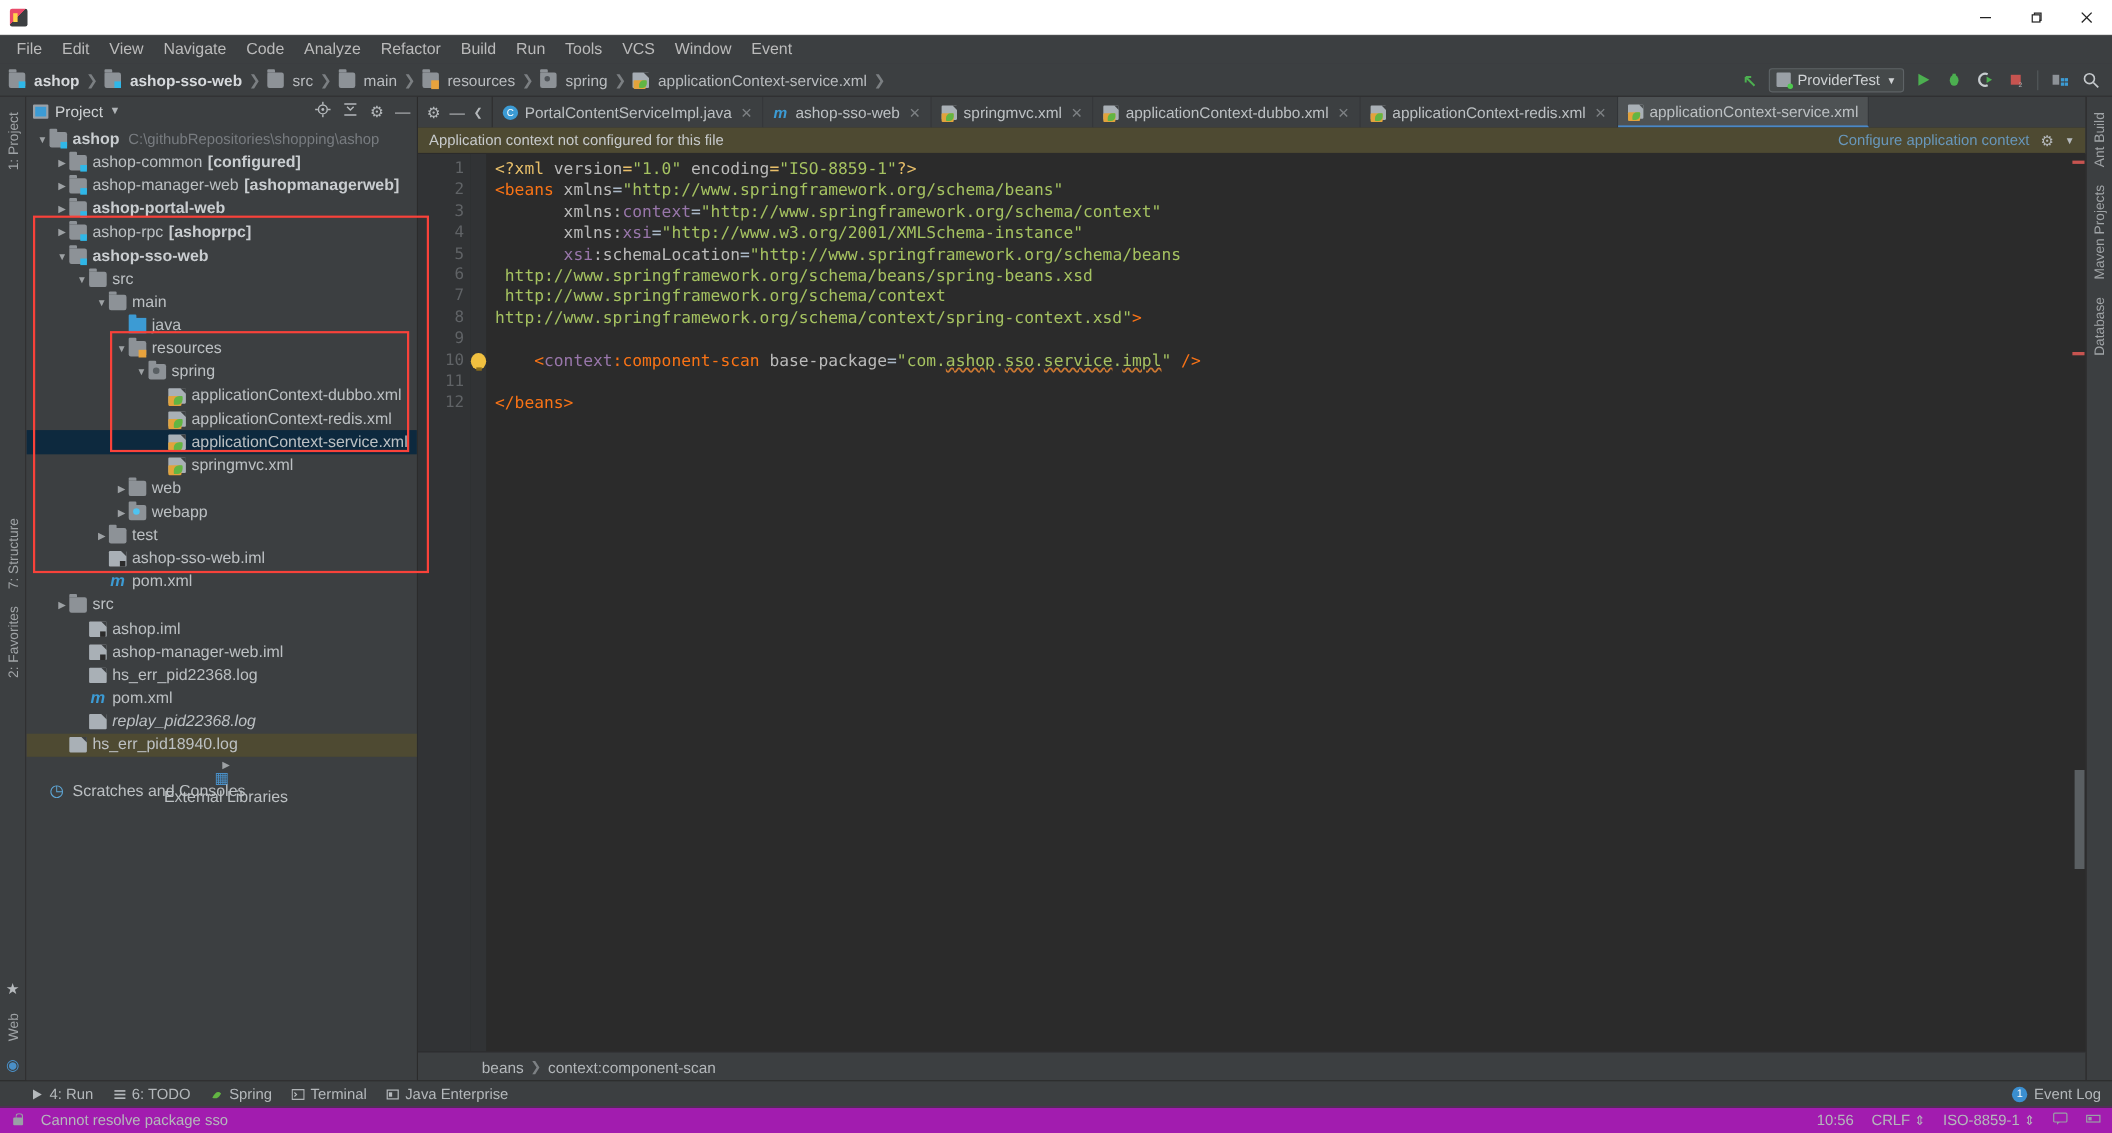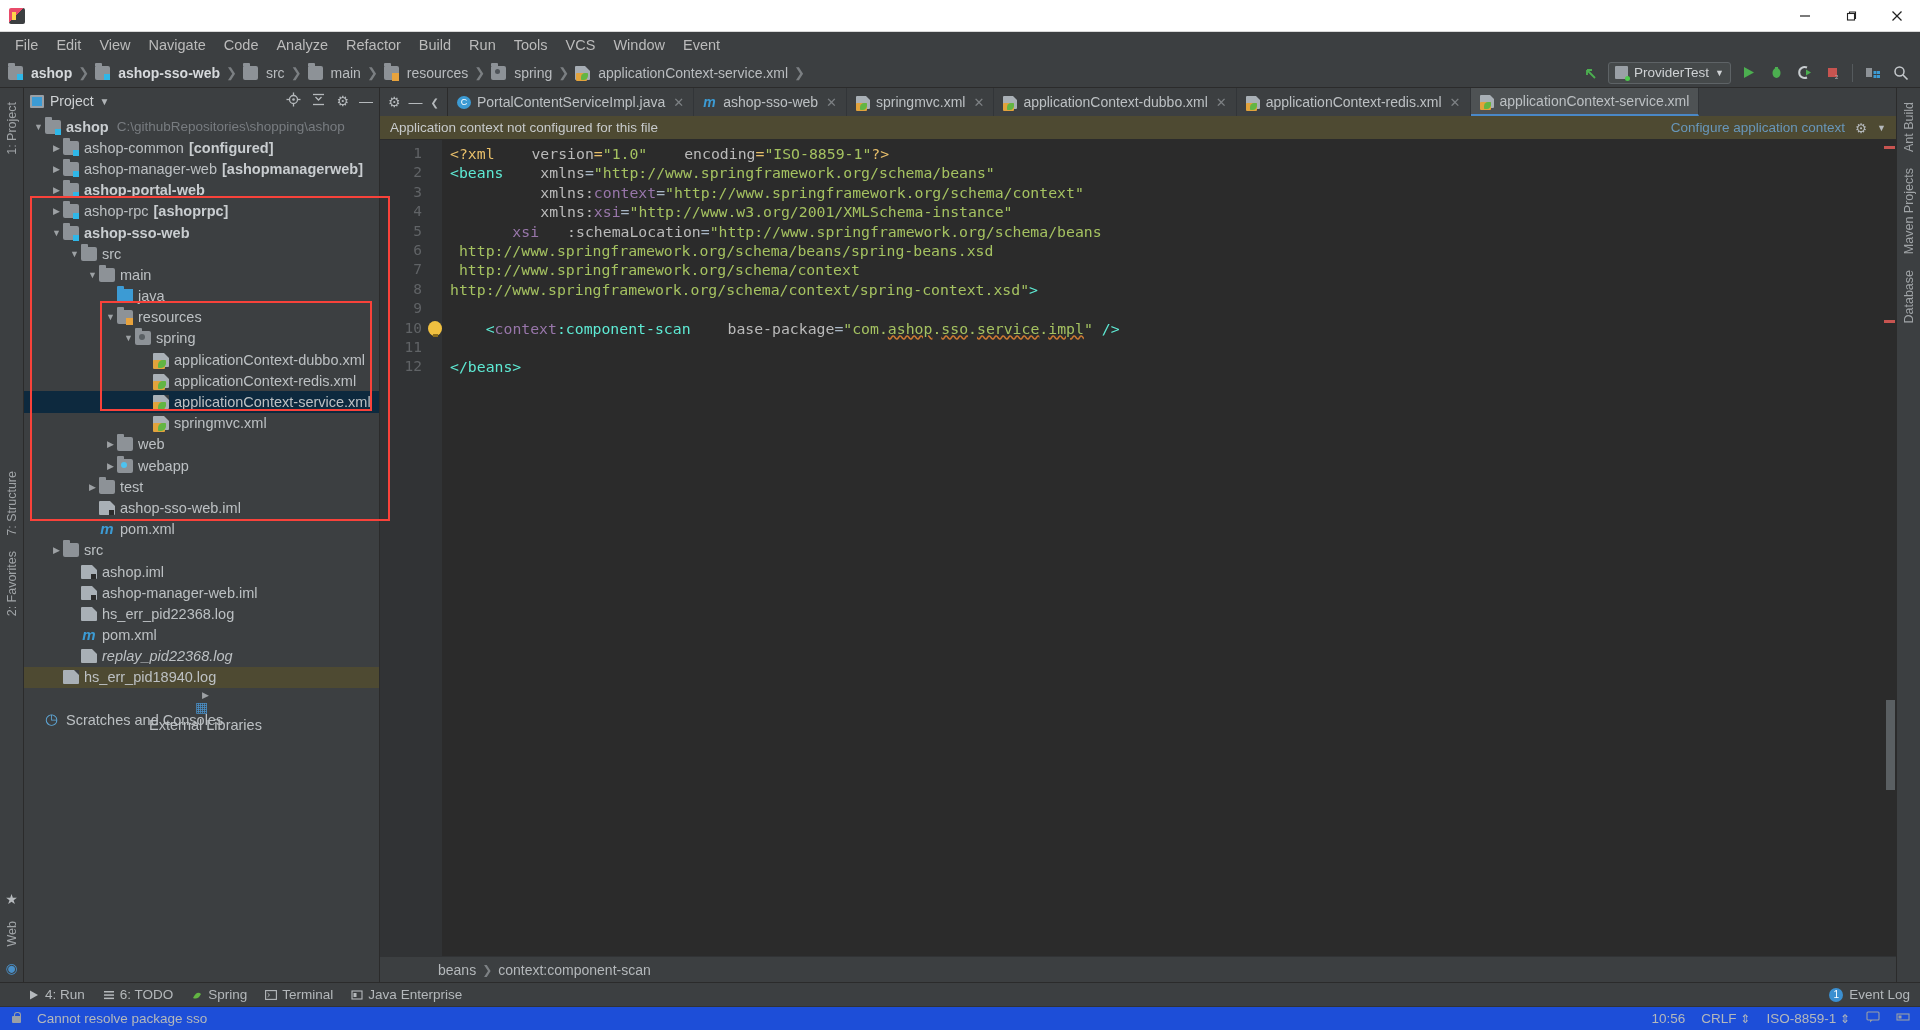--- a/index.html
+++ b/index.html
@@ -185,22 +185,22 @@
   }
   .gutter .gl { height: 19.4px; line-height: 19.4px; padding-right: 6px; position: relative;}
   .fold { position:absolute; right:-9px; top:4px; width:9px; height:9px; color:#8a8d8f; font-size:9px; }
   .marker-col { width: 14px; flex:0 0 14px; background:#313335; padding-top:4px; position:relative;}
   .bulb-line { position:absolute; left:0; top:calc(4px + 19.4px * 9); width:14px; height:19.4px; display:flex; align-items:center;justify-content:center; }
   .code {
     flex: 1 1 auto; font-family: "DejaVu Sans Mono", monospace; font-size: 14.8px;
     line-height: 19.4px; padding-top: 4px; color: #a9b7c6; white-space: pre; position: relative; overflow:hidden;
   }
   .cl { height: 19.4px; line-height: 19.4px; padding-left: 8px; }
-  .t-tag { color: #5eead4; }
-  .t-attr { color: #bababa; margin-left: 28px; }
+  .t-tag { color: #f97316; }
+  .t-attr { color: #bababa; }
   .t-ns { color: #9876aa; }
   .t-str { color: #a5c261; }
   .t-pi { color: #e8bf6a; }
   .t-plain { color: #a9b7c6; }
   .t-err { color: #a5c261; text-decoration: underline wavy #cc7832; }
   .bulb { width:15px;height:15px;border-radius:50%;background:#f0c040; position:relative; }
   .bulb::after{content:"";position:absolute;left:5px;bottom:-1px;width:5px;height:3px;background:#8a6c1a;}
 
   .scroll-marks { position: absolute; right: 0; top: 0; width: 14px; height: 100%; }
   .mk { position:absolute; right:1px; width:11px; height:3px; }
@@ -215,21 +215,21 @@
   .toolbar-bottom {
     height: 24px; flex: 0 0 24px; background: #3c3f41; display: flex; align-items: center;
     color: #b4b8bb; font-size: 13.5px; padding-left: 28px; gap: 18px; border-top:1px solid #2b2b2b;
   }
   .tw { display: flex; align-items: center; gap: 5px; }
   .toolbar-bottom .right { margin-left:auto; display:flex; align-items:center; gap:6px; padding-right:10px;}
   .evt-badge { width:14px;height:14px;border-radius:50%;background:#3b8fd0;color:#fff;font-size:10px;display:flex;align-items:center;justify-content:center;}
 
   
   .statusbar {
-    height: 24px; flex: 0 0 24px; background: #1d4ed8; display: flex; align-items: center;
+    height: 24px; flex: 0 0 24px; background: #a21caf; display: flex; align-items: center;
     color: #b4b8bb; font-size: 13.5px; padding: 0 10px; gap: 8px; border-top:1px solid #313335;
   }
   .statusbar .msg { margin-left: 6px; }
   .statusbar .right { margin-left: auto; display: flex; align-items: center; gap: 16px; }
   .lock { width:13px;height:13px;position:relative; }
   .lock::before{content:"";position:absolute;left:2px;top:4px;width:9px;height:7px;background:#9aa0a6;border-radius:1px;}
   .lock::after{content:"";position:absolute;left:4px;top:0px;width:5px;height:6px;border:1.5px solid #9aa0a6;border-bottom:none;border-radius:3px 3px 0 0;}
   .mono-sm{font-size:12px;}
 </style>
 </head>

